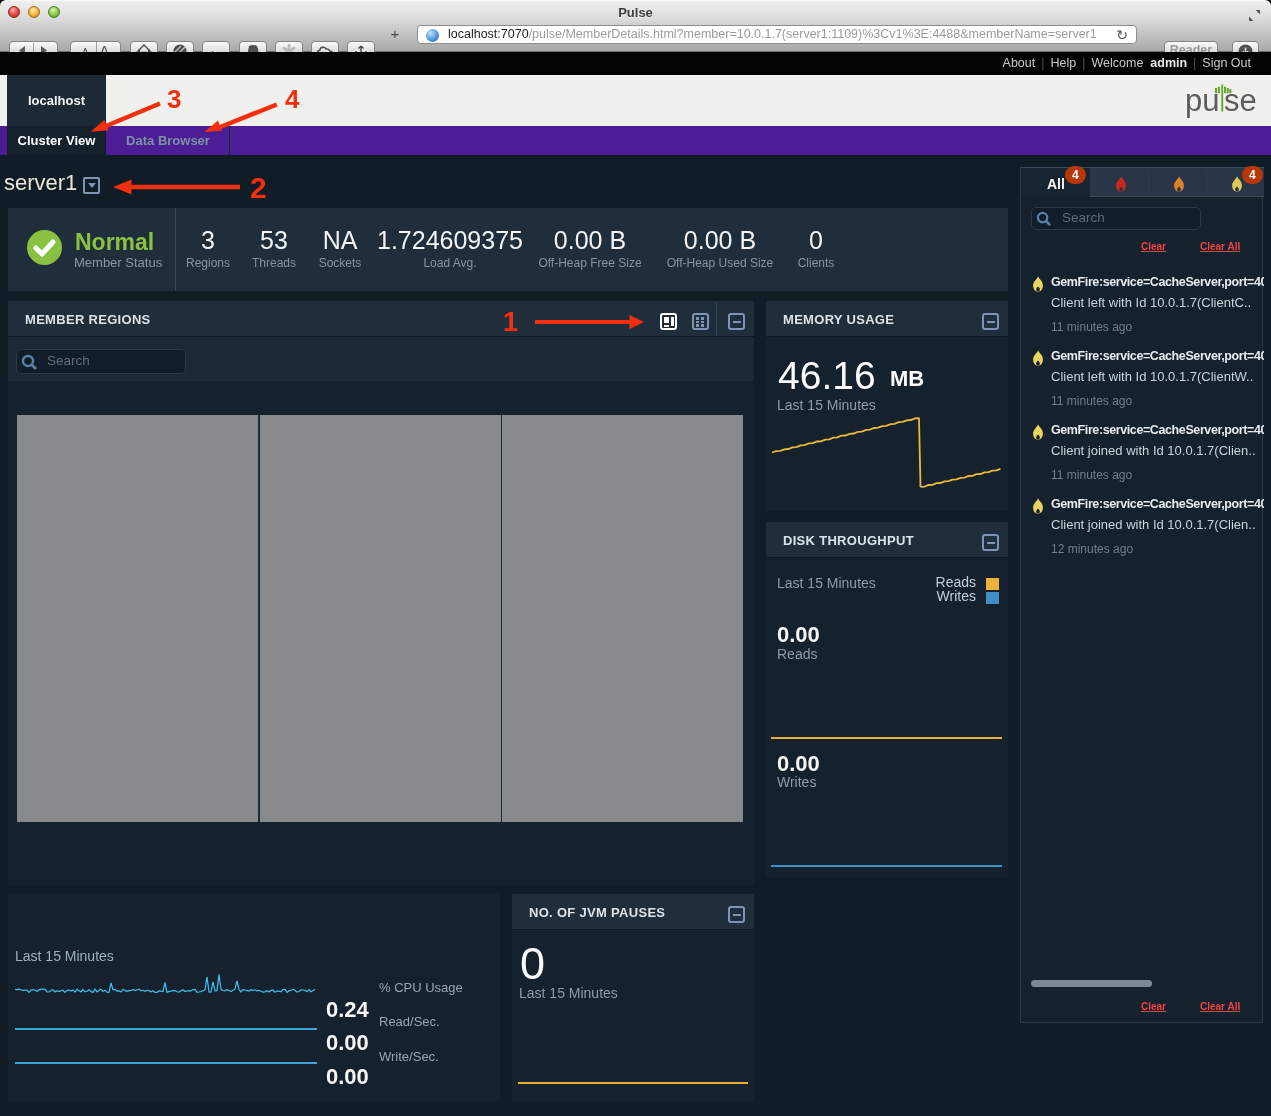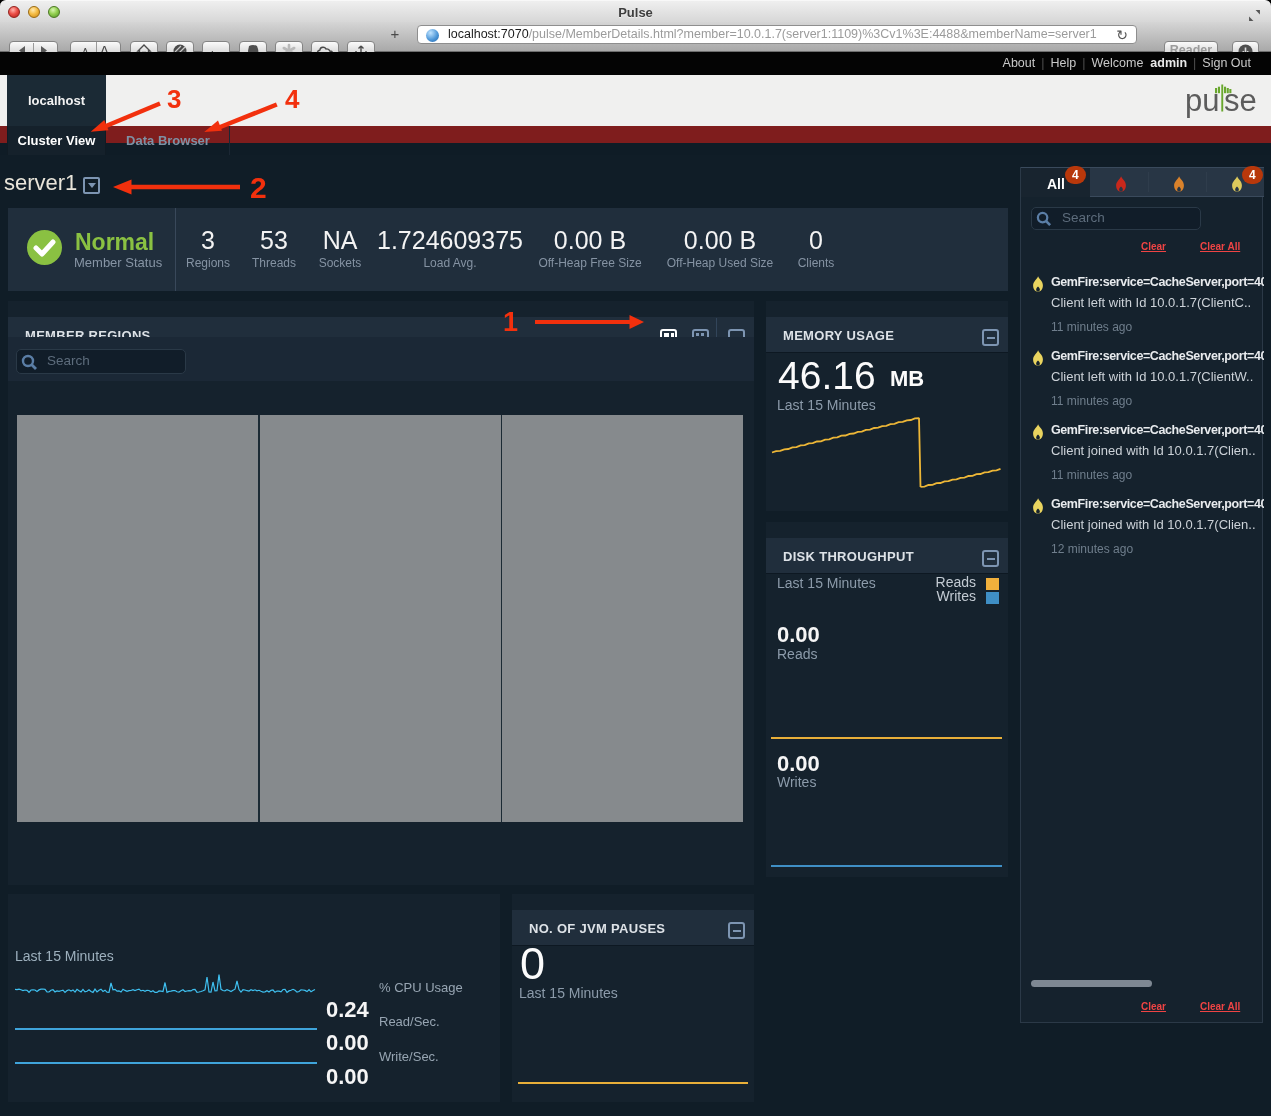--- a/index.html
+++ b/index.html
@@ -35,32 +35,32 @@
 
 
 #blackbar { position:absolute; left:0; top:52px; width:1271px; height:23px; background:#040404;
   color:#c9c9c9; font-size:12.5px; line-height:23px; text-align:right; padding-right:20px; }
 #blackbar .sep { color:#4f4f4f; padding:0 6px; }
 #blackbar b { color:#e8e8e8; }
 #graybar { position:absolute; left:0; top:75px; width:1271px; height:51px; background:#f0f0ef; }
 #lhtab { position:absolute; left:7px; top:0; width:99px; height:51px; background:#1b2a35;
   color:#f2f2f2; font-size:13px; font-weight:bold; text-align:center; line-height:51px; }
 #logo { position:absolute; left:1186px; top:9px; width:74px; height:38px; }
-#tabbar { position:absolute; left:0; top:126px; width:1271px; height:17px; background:#7f1d1d; }
+#tabbar { position:absolute; left:0; top:126px; width:1271px; height:29px; background:#4c1d95; }
 #tab1 { position:absolute; left:7px; top:0; width:99px; height:29px; background:#15212b;
   border-left:1px solid #101b24; border-right:1px solid #101b24;
   color:#fff; font-size:13px; font-weight:bold; text-align:center; line-height:29px; }
 #tab2 { position:absolute; left:107px; top:0; width:123px; height:29px;
   color:#7e91a4; font-size:13px; font-weight:bold; text-align:center; line-height:29px;
   border-right:1px solid #1b2734; }
 
 
 #main { position:absolute; left:0; top:155px; width:1271px; height:961px; background:#101d27; }
 .panel { position:absolute; background:#15222d; }
-.phead { position:absolute; left:0; top:16px; right:0; height:36px; background:#202e3c;
+.phead { position:absolute; left:0; top:0; right:0; height:36px; background:#202e3c;
   border-bottom:1px solid #0d1822; }
 .phead .ptitle { position:absolute; left:17px; top:11px; font-size:13px; font-weight:bold;
   color:#dde2e7; letter-spacing:0.3px; }
 .colbtn { position:absolute; width:17px; height:17px; border:2px solid #7d95b2; border-radius:3px; }
 .colbtn::after { content:""; position:absolute; left:2.5px; top:5.5px; width:8px; height:2px; background:#7d95b2; }
 
 
 #servertitle { position:absolute; left:4px; top:15px; font-size:22px; color:#e9e5da; }
 #serverdrop { position:absolute; left:83px; top:22px; width:17px; height:17px;
   border:2px solid #7d95b2; border-radius:2px; }

